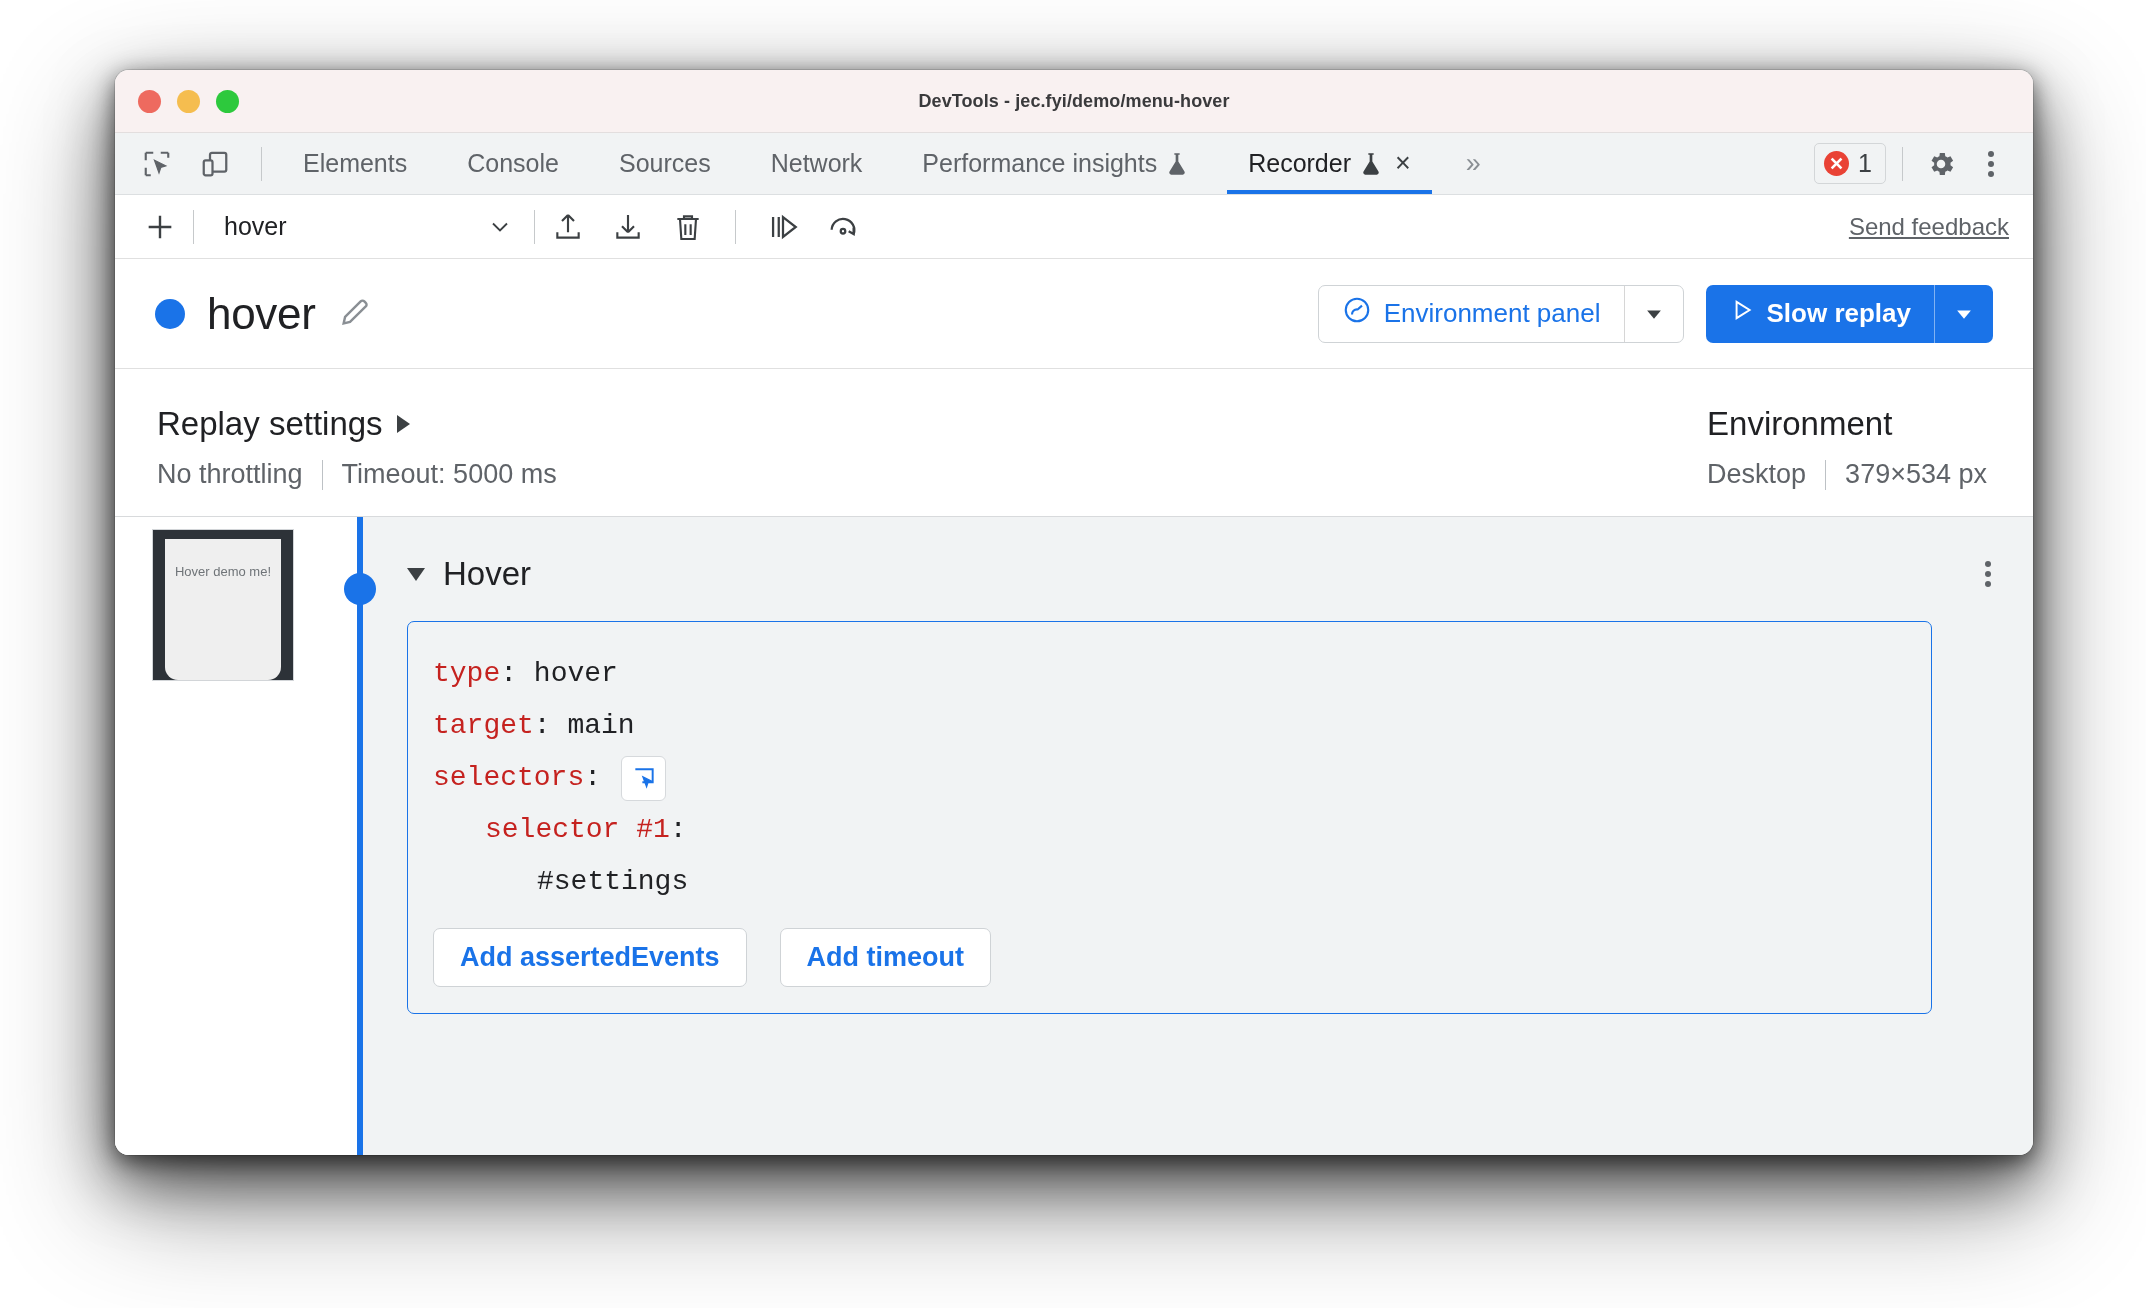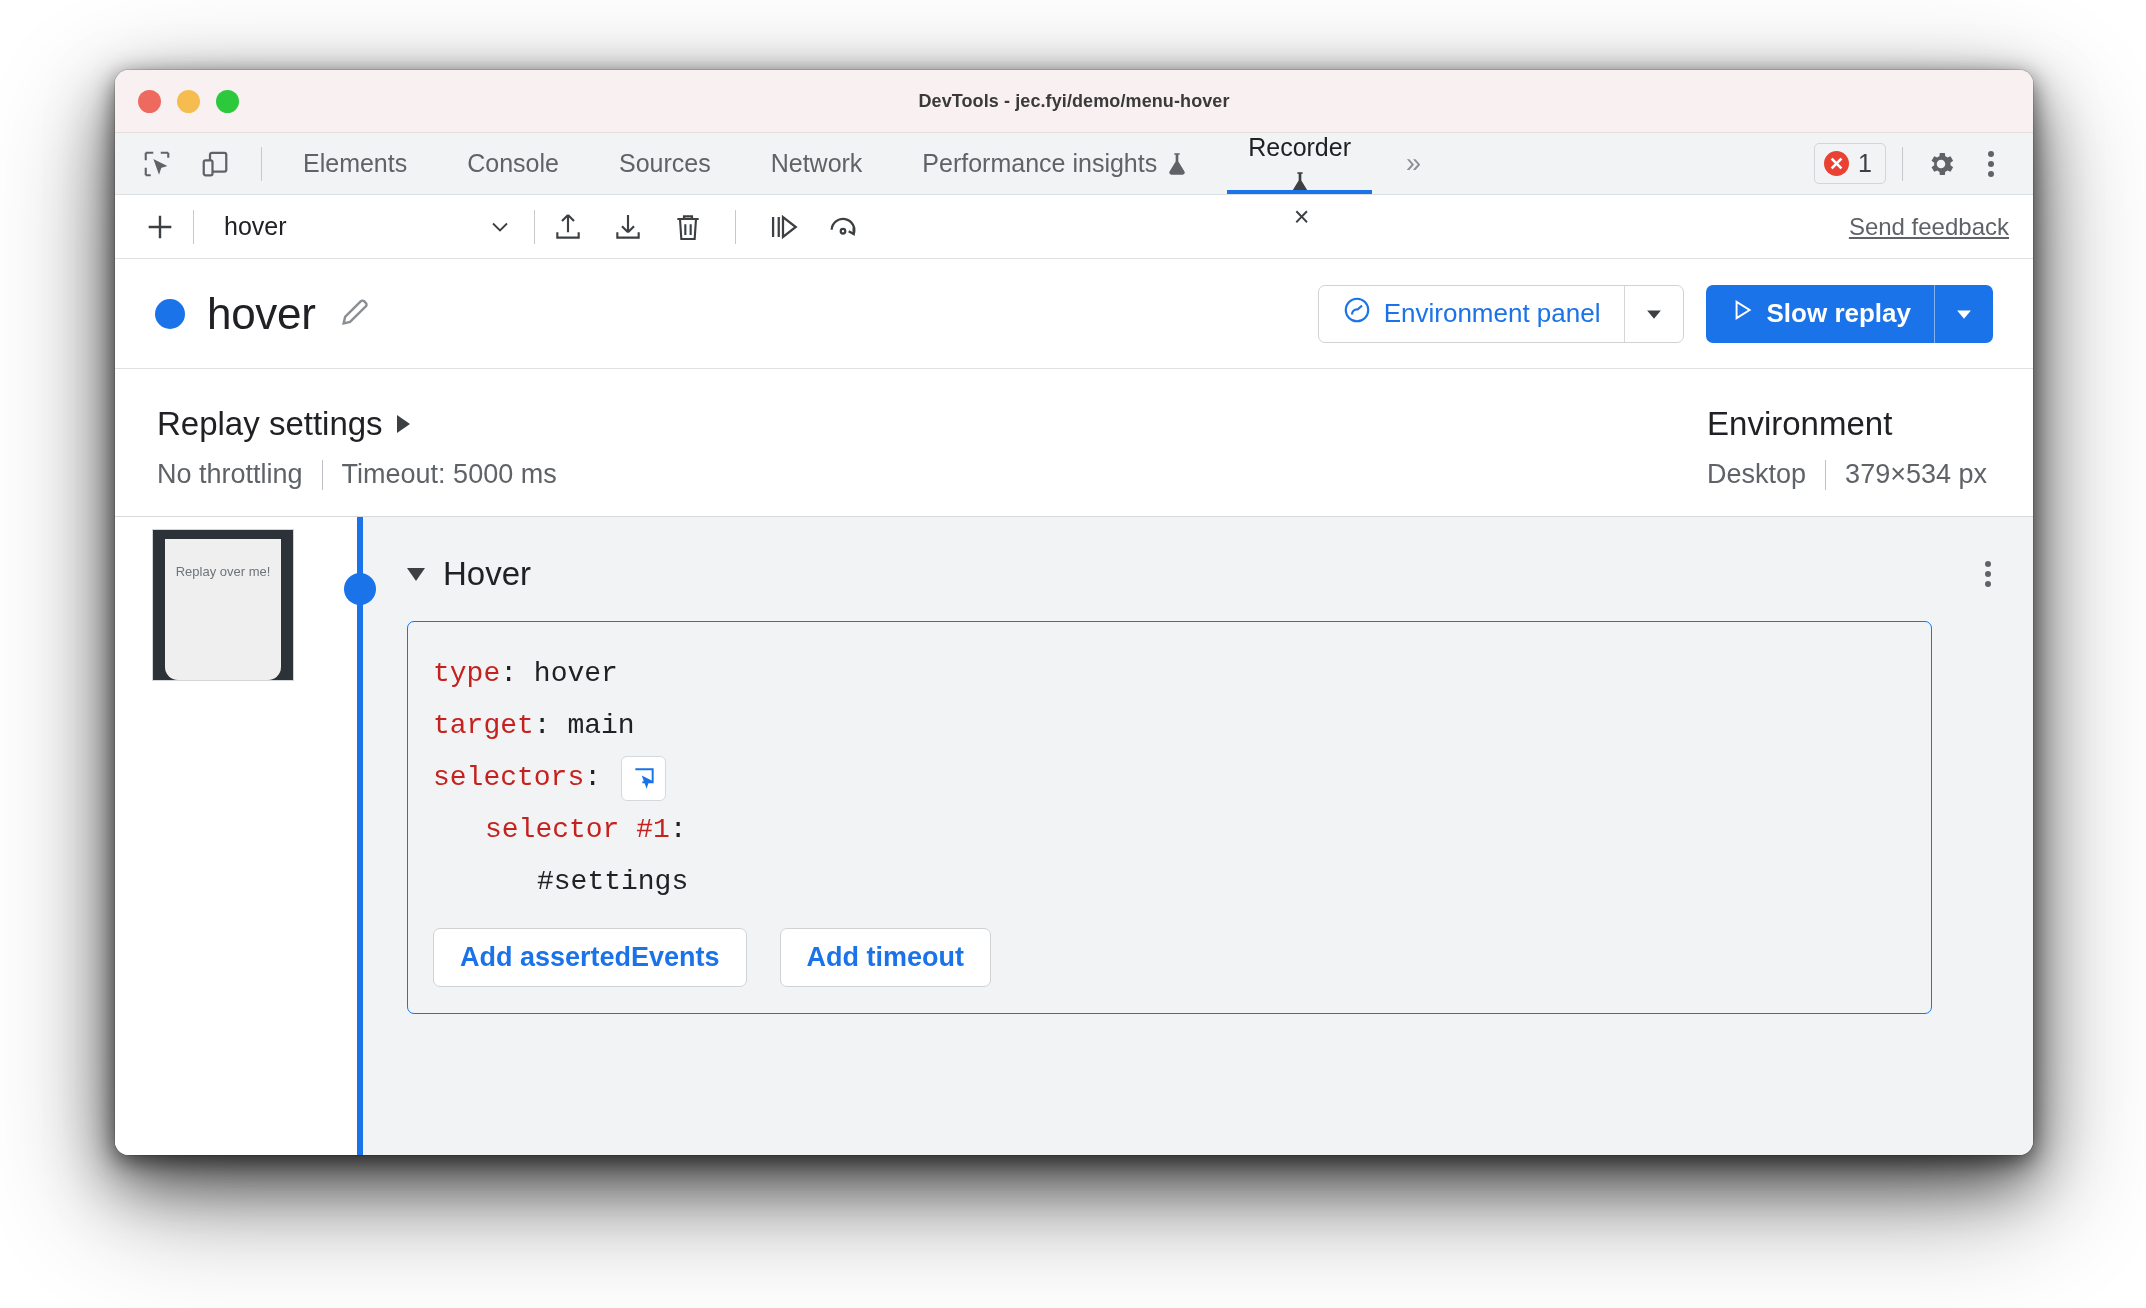--- a/index.html
+++ b/index.html
@@ -85,21 +85,21 @@
 
   .tabs { display: flex; align-items: stretch; margin-left: 10px; gap: 18px; }
   .tab {
     display: flex; align-items: center; gap: 9px;
     padding: 0 21px;
     font-size: 25px;
     color: #5f6368;
     position: relative;
     white-space: nowrap;
   }
-  .tab.selected { color: #202124; flex-direction: column; }
+  .tab.selected { color: #202124; }
   .tab.selected::after {
     content: "";
     position: absolute;
     left: 0; right: 0; bottom: 0;
     height: 4px;
     background: #1a73e8;
   }
   .flask-icon { display: flex; align-items: center; }
   .tab-close {
     font-size: 27px;
@@ -563,21 +563,21 @@
         <span>379×534 px</span>
       </div>
     </div>
   </div>
 
   <div class="steps-area">
 
     <div class="thumb-col">
       <div class="thumb">
         <div class="thumb-inner">
-          <span class="thumb-text">Replay over me!</span>
+          <span class="thumb-text">Hover demo me!</span>
         </div>
       </div>
     </div>
 
     <div class="timeline"></div>
     <div class="timeline-dot"></div>
 
     <div class="step-col">
       <div class="step-head">
         <span class="tri-down"></span>

